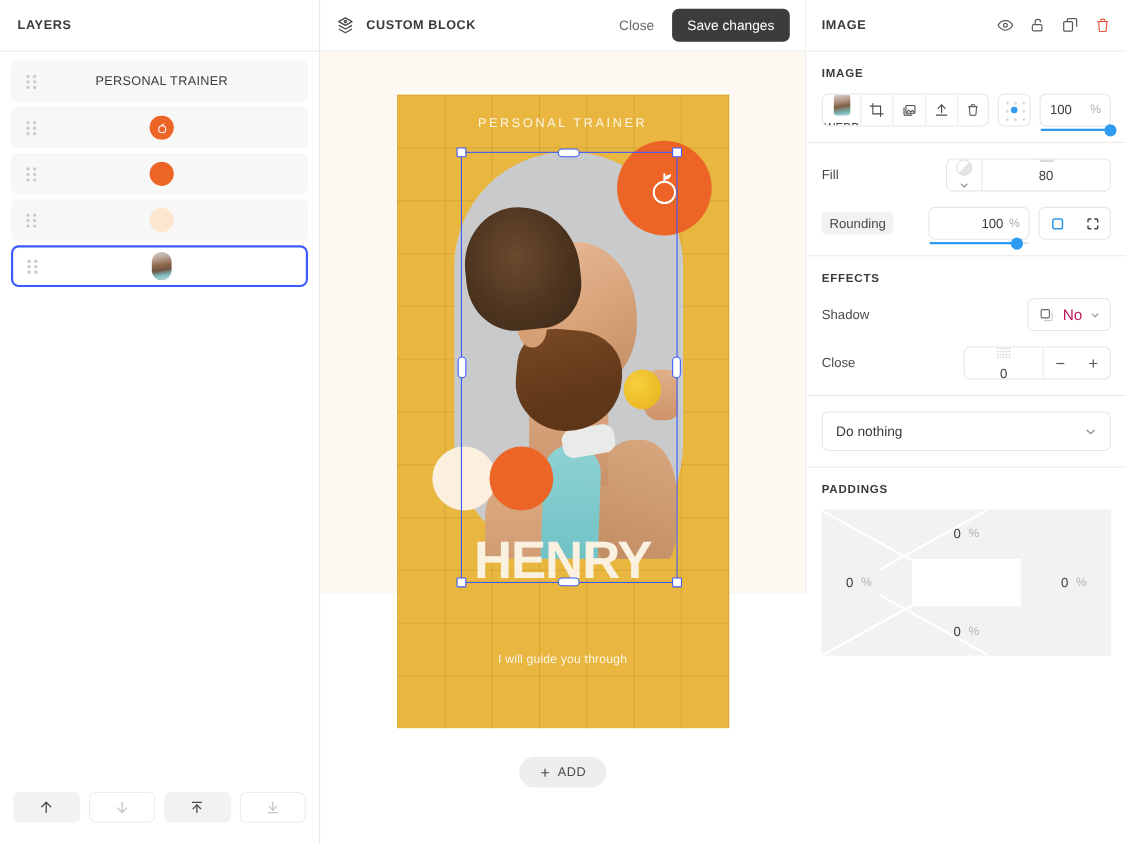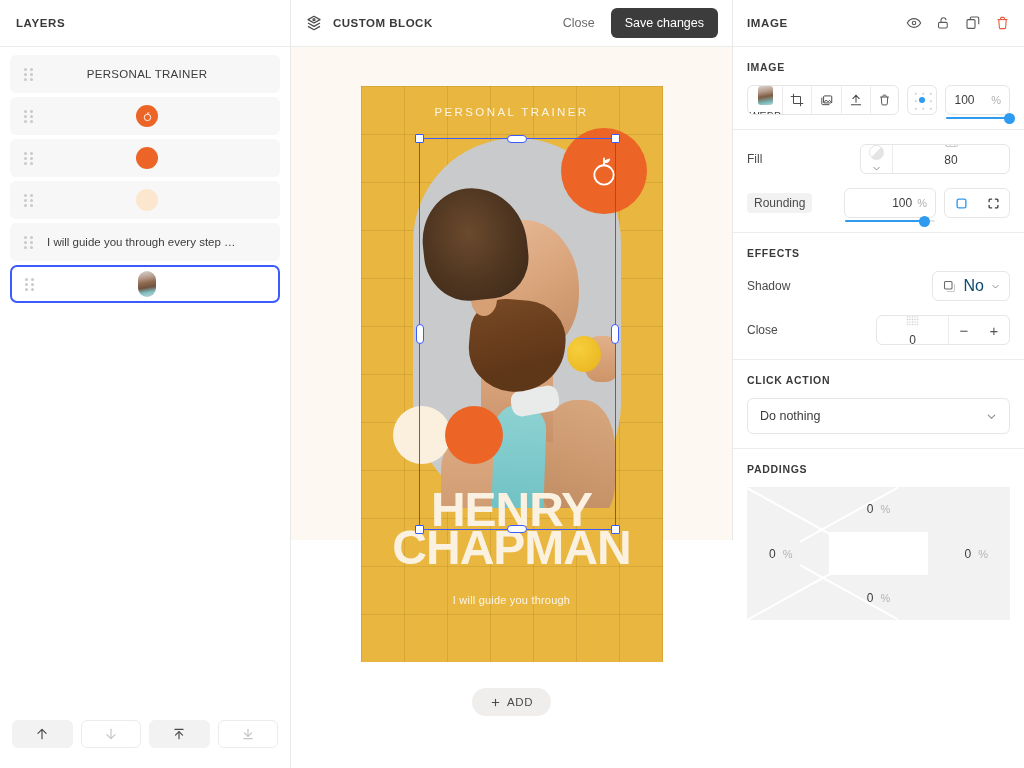--- a/index.html
+++ b/index.html
@@ -330,21 +330,21 @@
   .rounding-field { width: 92px; padding: 0 8px; justify-content: flex-end; gap: 5px; }
   .shape-btn {
     width: 32px; height: 30px; display: flex; align-items: center; justify-content: center;
     cursor: pointer;
   }
   .shadow-select {
     height: 30px; border: 1px solid #e6e6e6; border-radius: 6px;
     display: flex; align-items: center; gap: 7px; padding: 0 9px;
     cursor: pointer; background: #fff;
   }
-  .shadow-text { font-size: 16px; color: #0c4a6e; }
+  .shadow-text { font-size: 14px; color: #be185d; }
   .blur-field { width: 72px; padding: 0 8px; gap: 7px; }
   .step-btn {
     width: 30px; height: 28px; display: flex; align-items: center; justify-content: center;
     cursor: pointer; font-size: 15px; color: #555;
   }
   .dotted-ico {
     width: 13px; height: 13px; flex: none;
     background-image: radial-gradient(#cfcfcf 0.8px, transparent 0.9px);
     background-size: 2.6px 2.6px;
   }
@@ -471,35 +471,20 @@
               <i></i>
               <i></i>
             </span>
           </span>
         <span class="layer-content">
           <span class="layer-swatch" style="background:#fce6cd"></span>
         </span>
       </div>
 
 
-      <div class="layer-row">
-        <span class="drag-handle">
-            <span class="dots">
-              <i></i>
-              <i></i>
-              <i></i>
-              <i></i>
-              <i></i>
-              <i></i>
-            </span>
-          </span>
-        <span class="layer-content left-align">
-          <span class="layer-label">I will guide you through every step …</span>
-        </span>
-      </div>
 
       <div class="layer-row selected">
         <span class="drag-handle">
             <span class="dots">
               <i></i>
               <i></i>
               <i></i>
               <i></i>
               <i></i>
               <i></i>
@@ -587,21 +572,20 @@
               <circle cx="12" cy="16" r="7.4"></circle>
               <path d="M12 8.6V3.4"></path>
               <path d="M12.2 5.2c2.4-1.8 4.6-1.6 4.6-1.6s-.3 2.6-2.6 3.3c-1 .3-2 .1-2-1.7z" fill="#ffffff" stroke="none"></path>
             </svg>
         </div>
 
         <div class="dot-cream"></div>
         <div class="dot-orange"></div>
 
         <div class="title-1">HENRY</div>
-        <div class="title-2">CHAPMAN</div>
         <div class="sub-line sub-1">I will guide you through</div>
 
         <div class="sel-box">
           <span class="h corner tl"></span>
           <span class="h corner tr"></span>
           <span class="h corner bl"></span>
           <span class="h corner br"></span>
           <span class="h mid-top"></span>
           <span class="h mid-bot"></span>
           <span class="h mid-left"></span>
@@ -783,21 +767,20 @@
 
             </div>
             <div class="step-btn">−</div>
             <div class="step-btn">+</div>
           </div>
         </div>
       </div>
     </div>
 
     <div class="section">
-      <div class="section-title">CLICK ACTION</div>
       <div class="select-full">
         <span class="select-full-text">Do nothing</span>
         <svg style="margin-left:auto" width="11" height="11" viewBox="0 0 24 24" fill="none" stroke="#8a8a8a" stroke-width="2.4" stroke-linecap="round">
             <path d="M5 9l7 7 7-7"></path>
           </svg>
       </div>
     </div>
 
     <div class="section" style="border-bottom:none;">
       <div class="section-title">PADDINGS</div>

